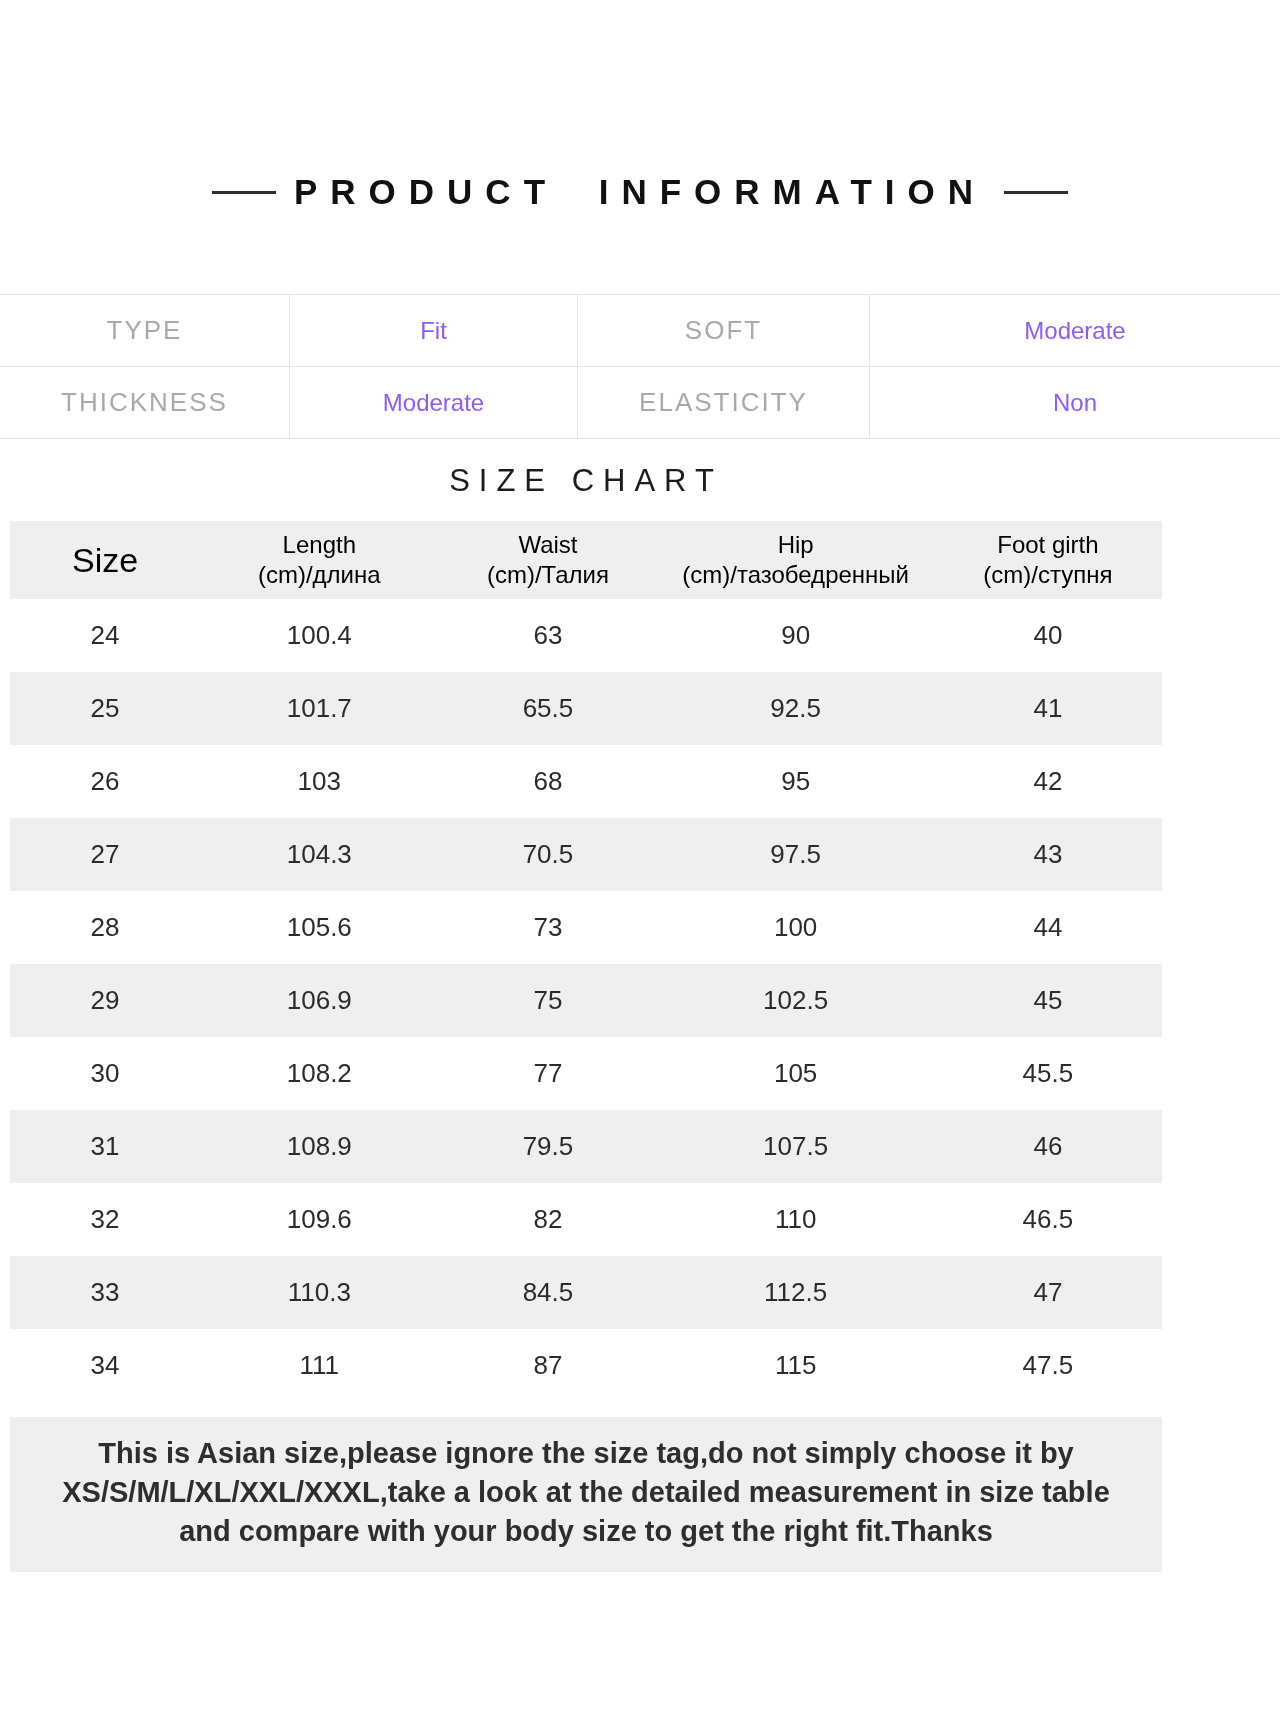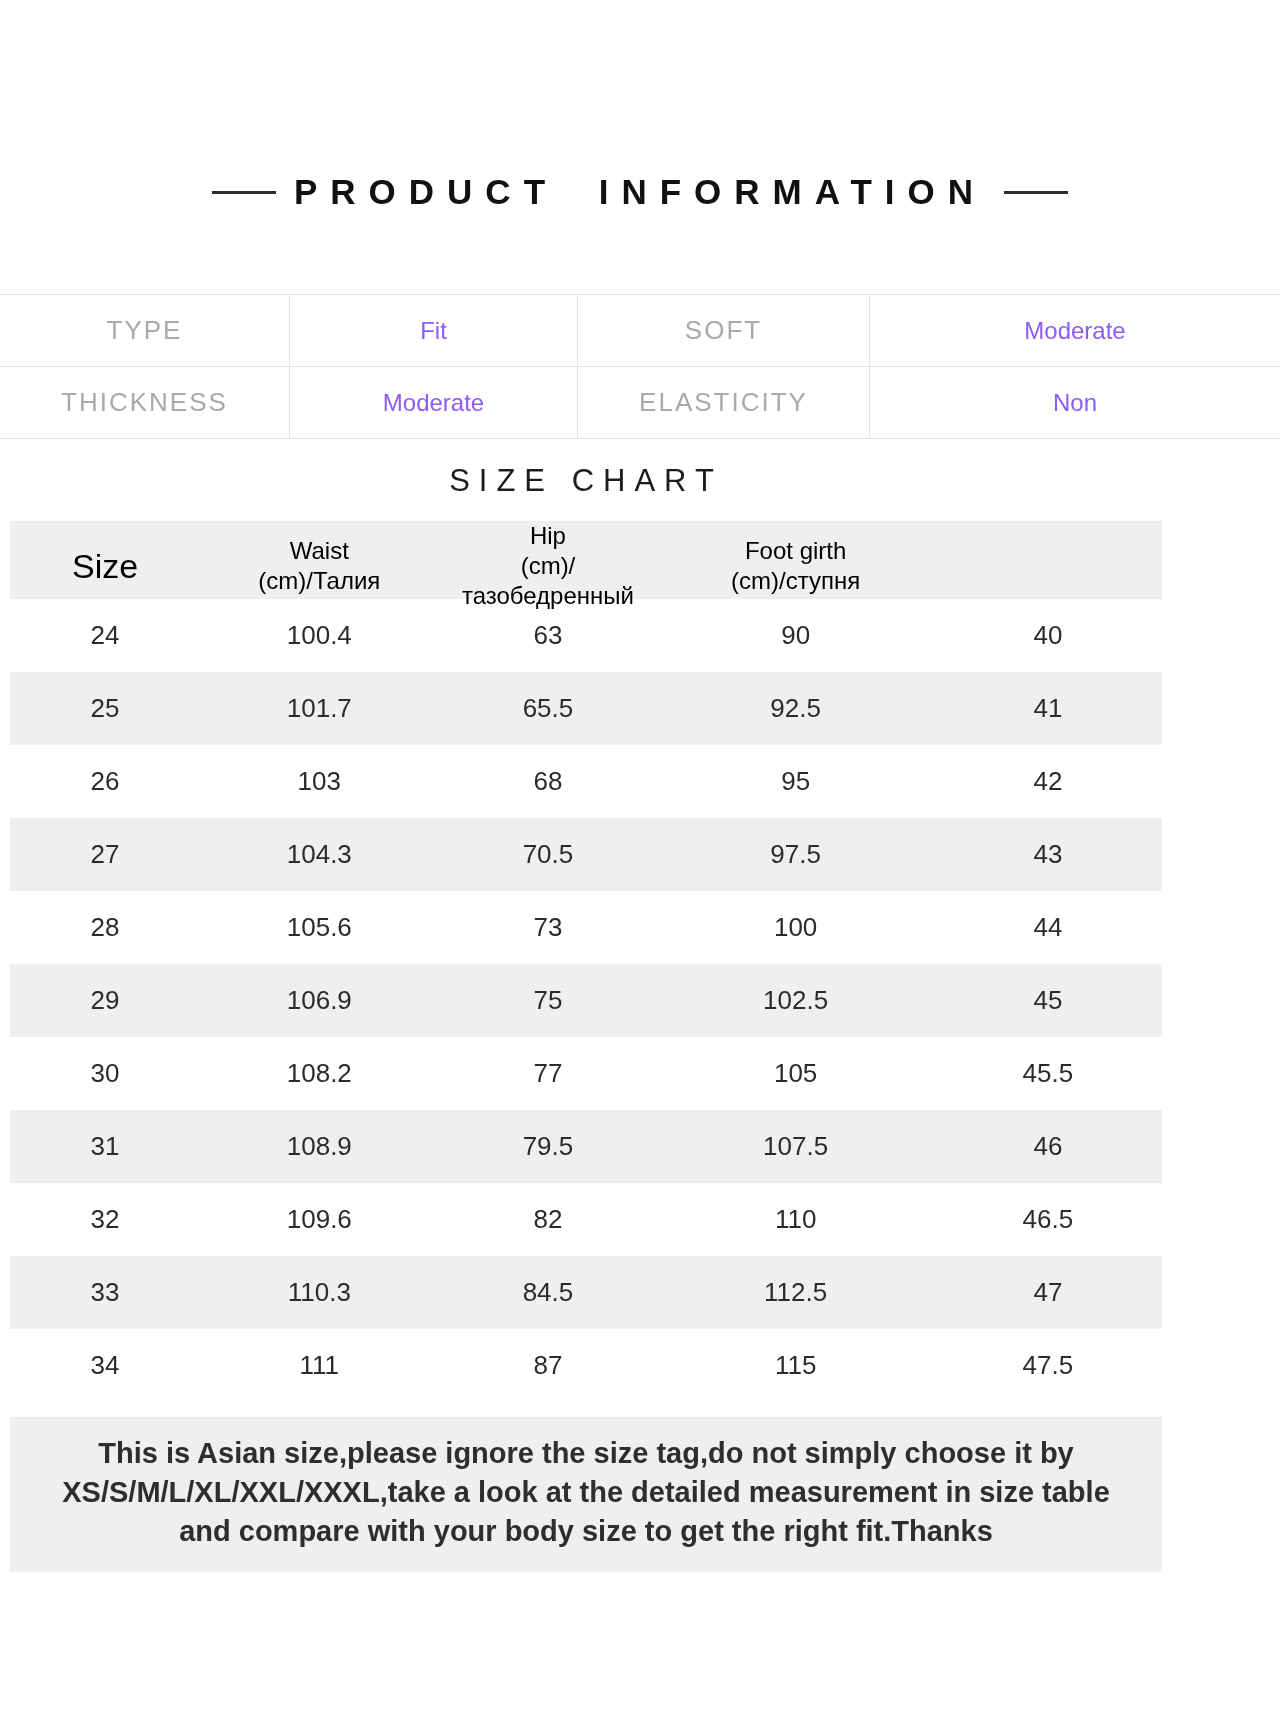--- a/index.html
+++ b/index.html
@@ -107,20 +107,24 @@
 
   <div class="content">
     <h2 class="size-chart-title">SIZE CHART</h2>
 
     <section class="size-table">
       <div class="size-header" id="size-header">
           <div class="hcell size-col">
             <div class="h1">Size</div>
           </div>
           <div class="hcell">
+            <div class="h1">Length</div>
+            <div class="h2">(cm)/длина</div>
+          </div>
+          <div class="hcell">
             <div class="h1">Waist</div>
             <div class="h2">(cm)/Талия</div>
           </div>
           <div class="hcell">
             <div class="h1">Hip</div>
             <div class="h2">(cm)/тазобедренный</div>
           </div>
           <div class="hcell">
             <div class="h1">Foot girth</div>
             <div class="h2">(cm)/ступня</div>

